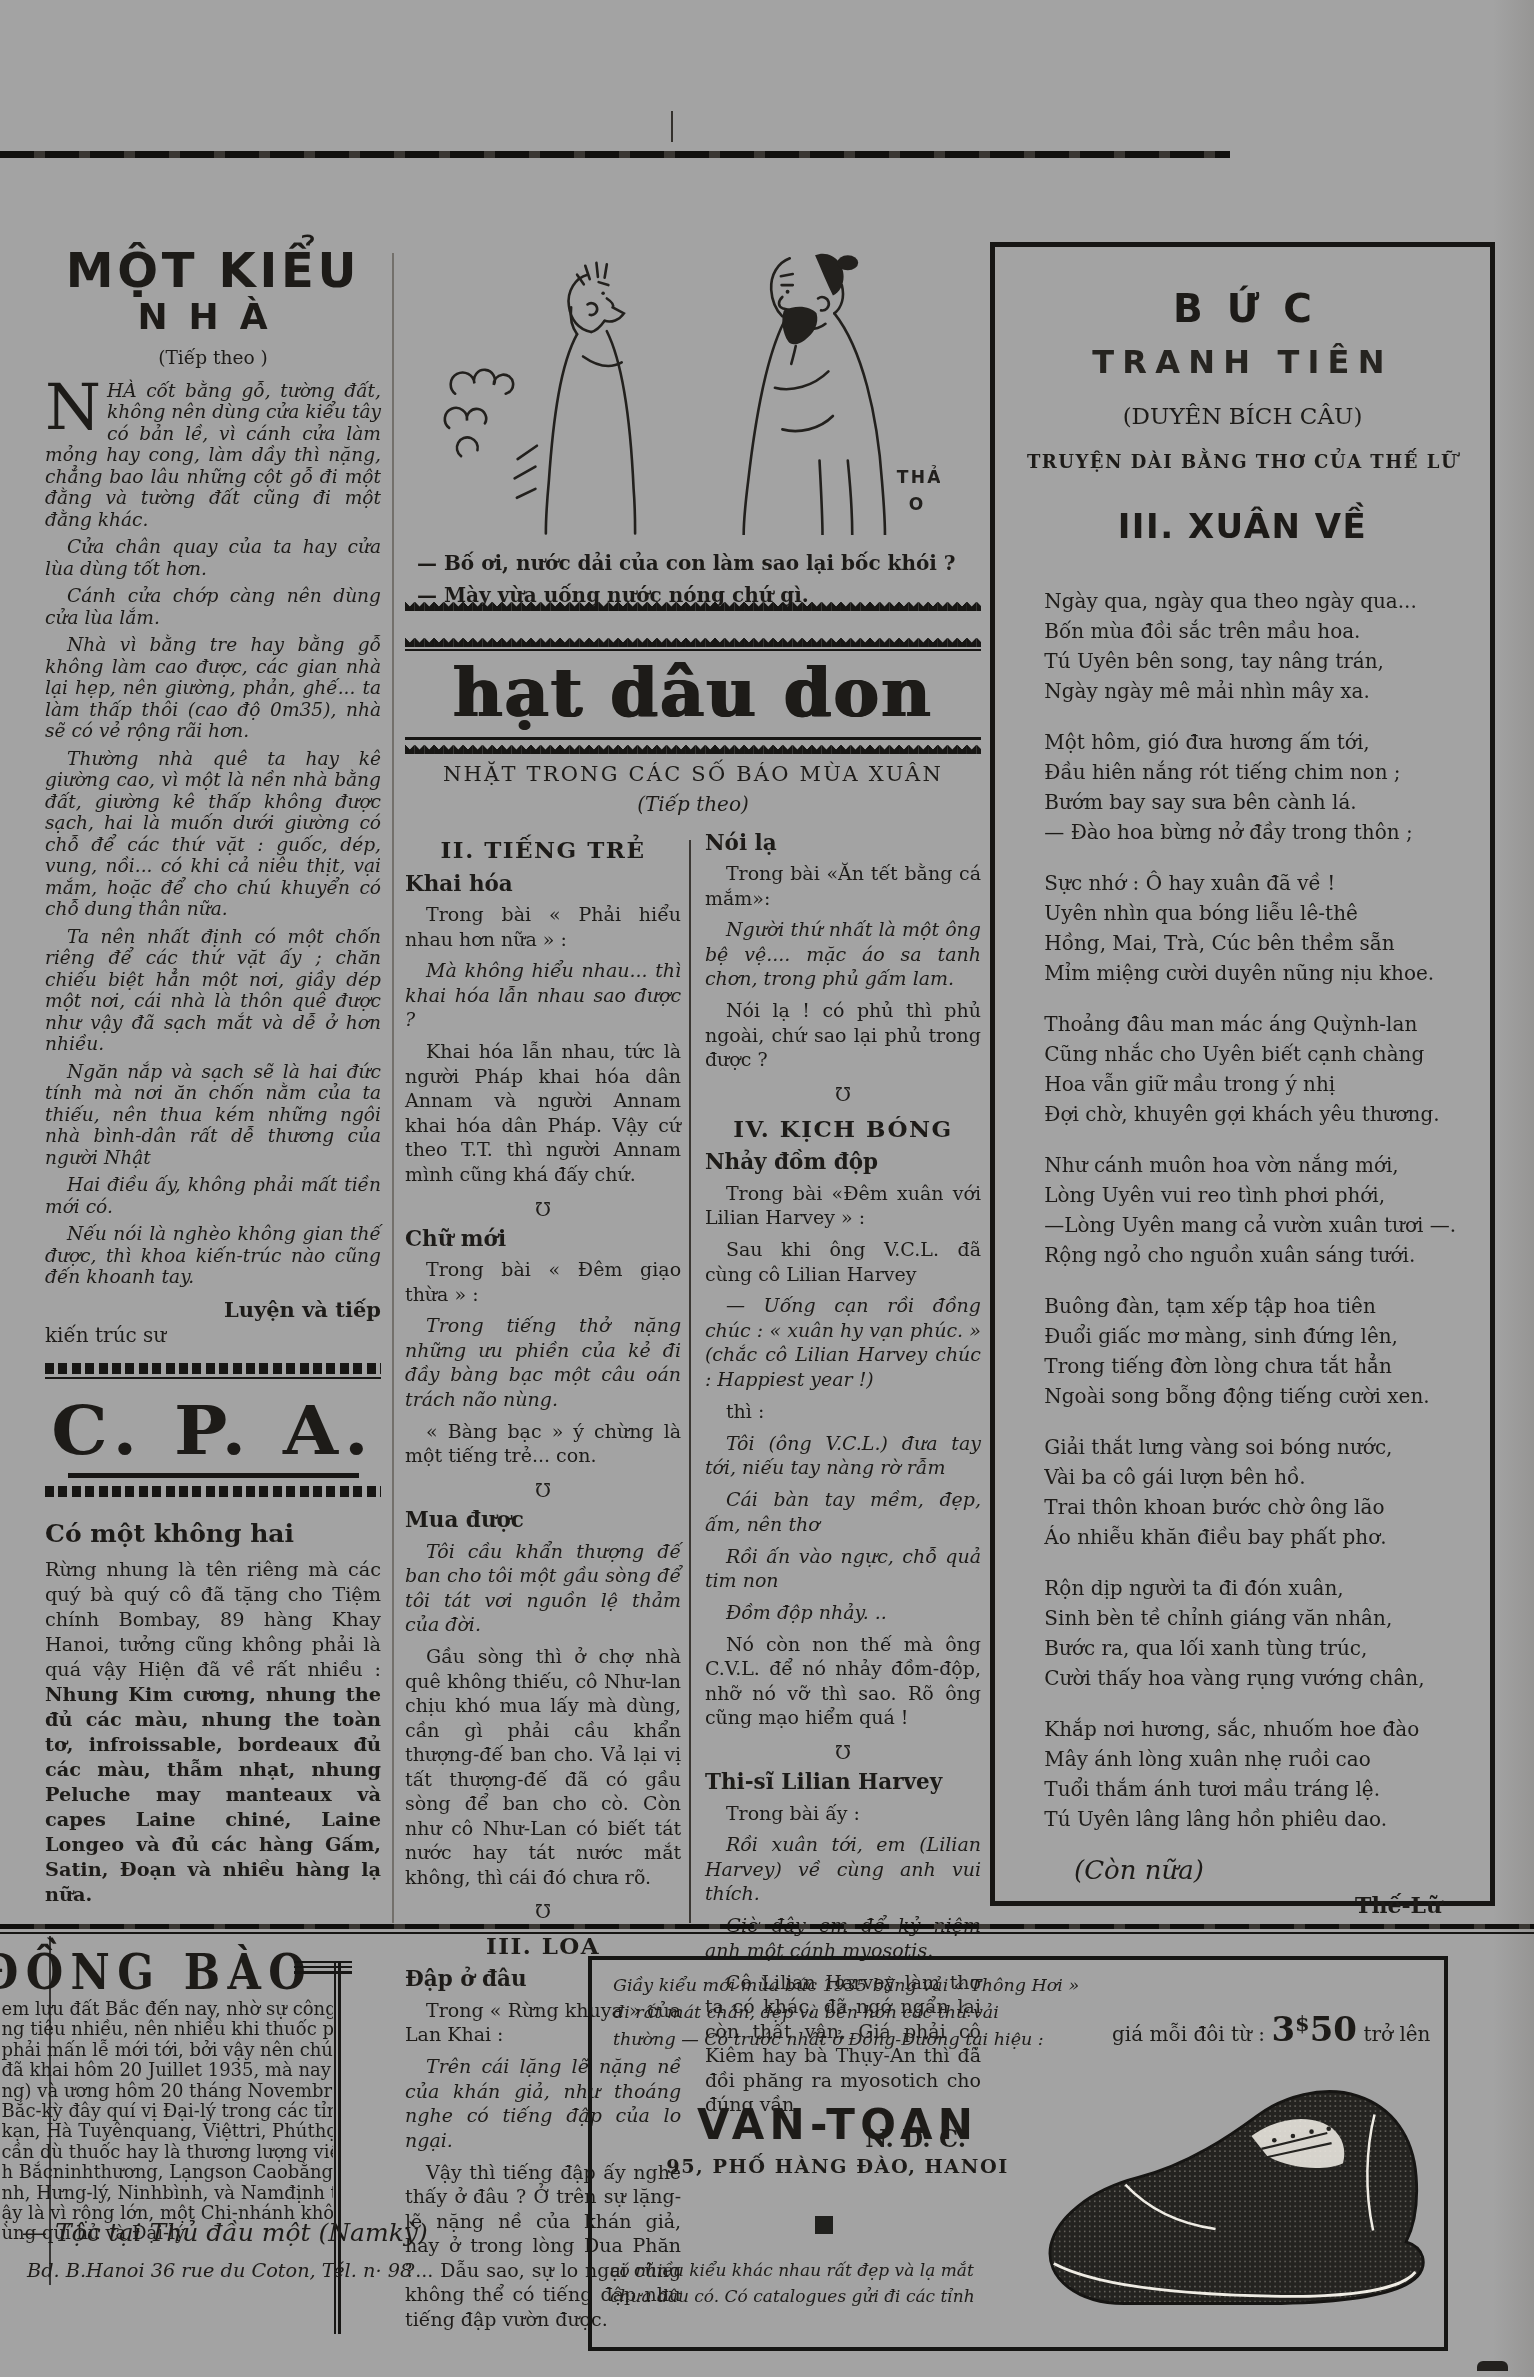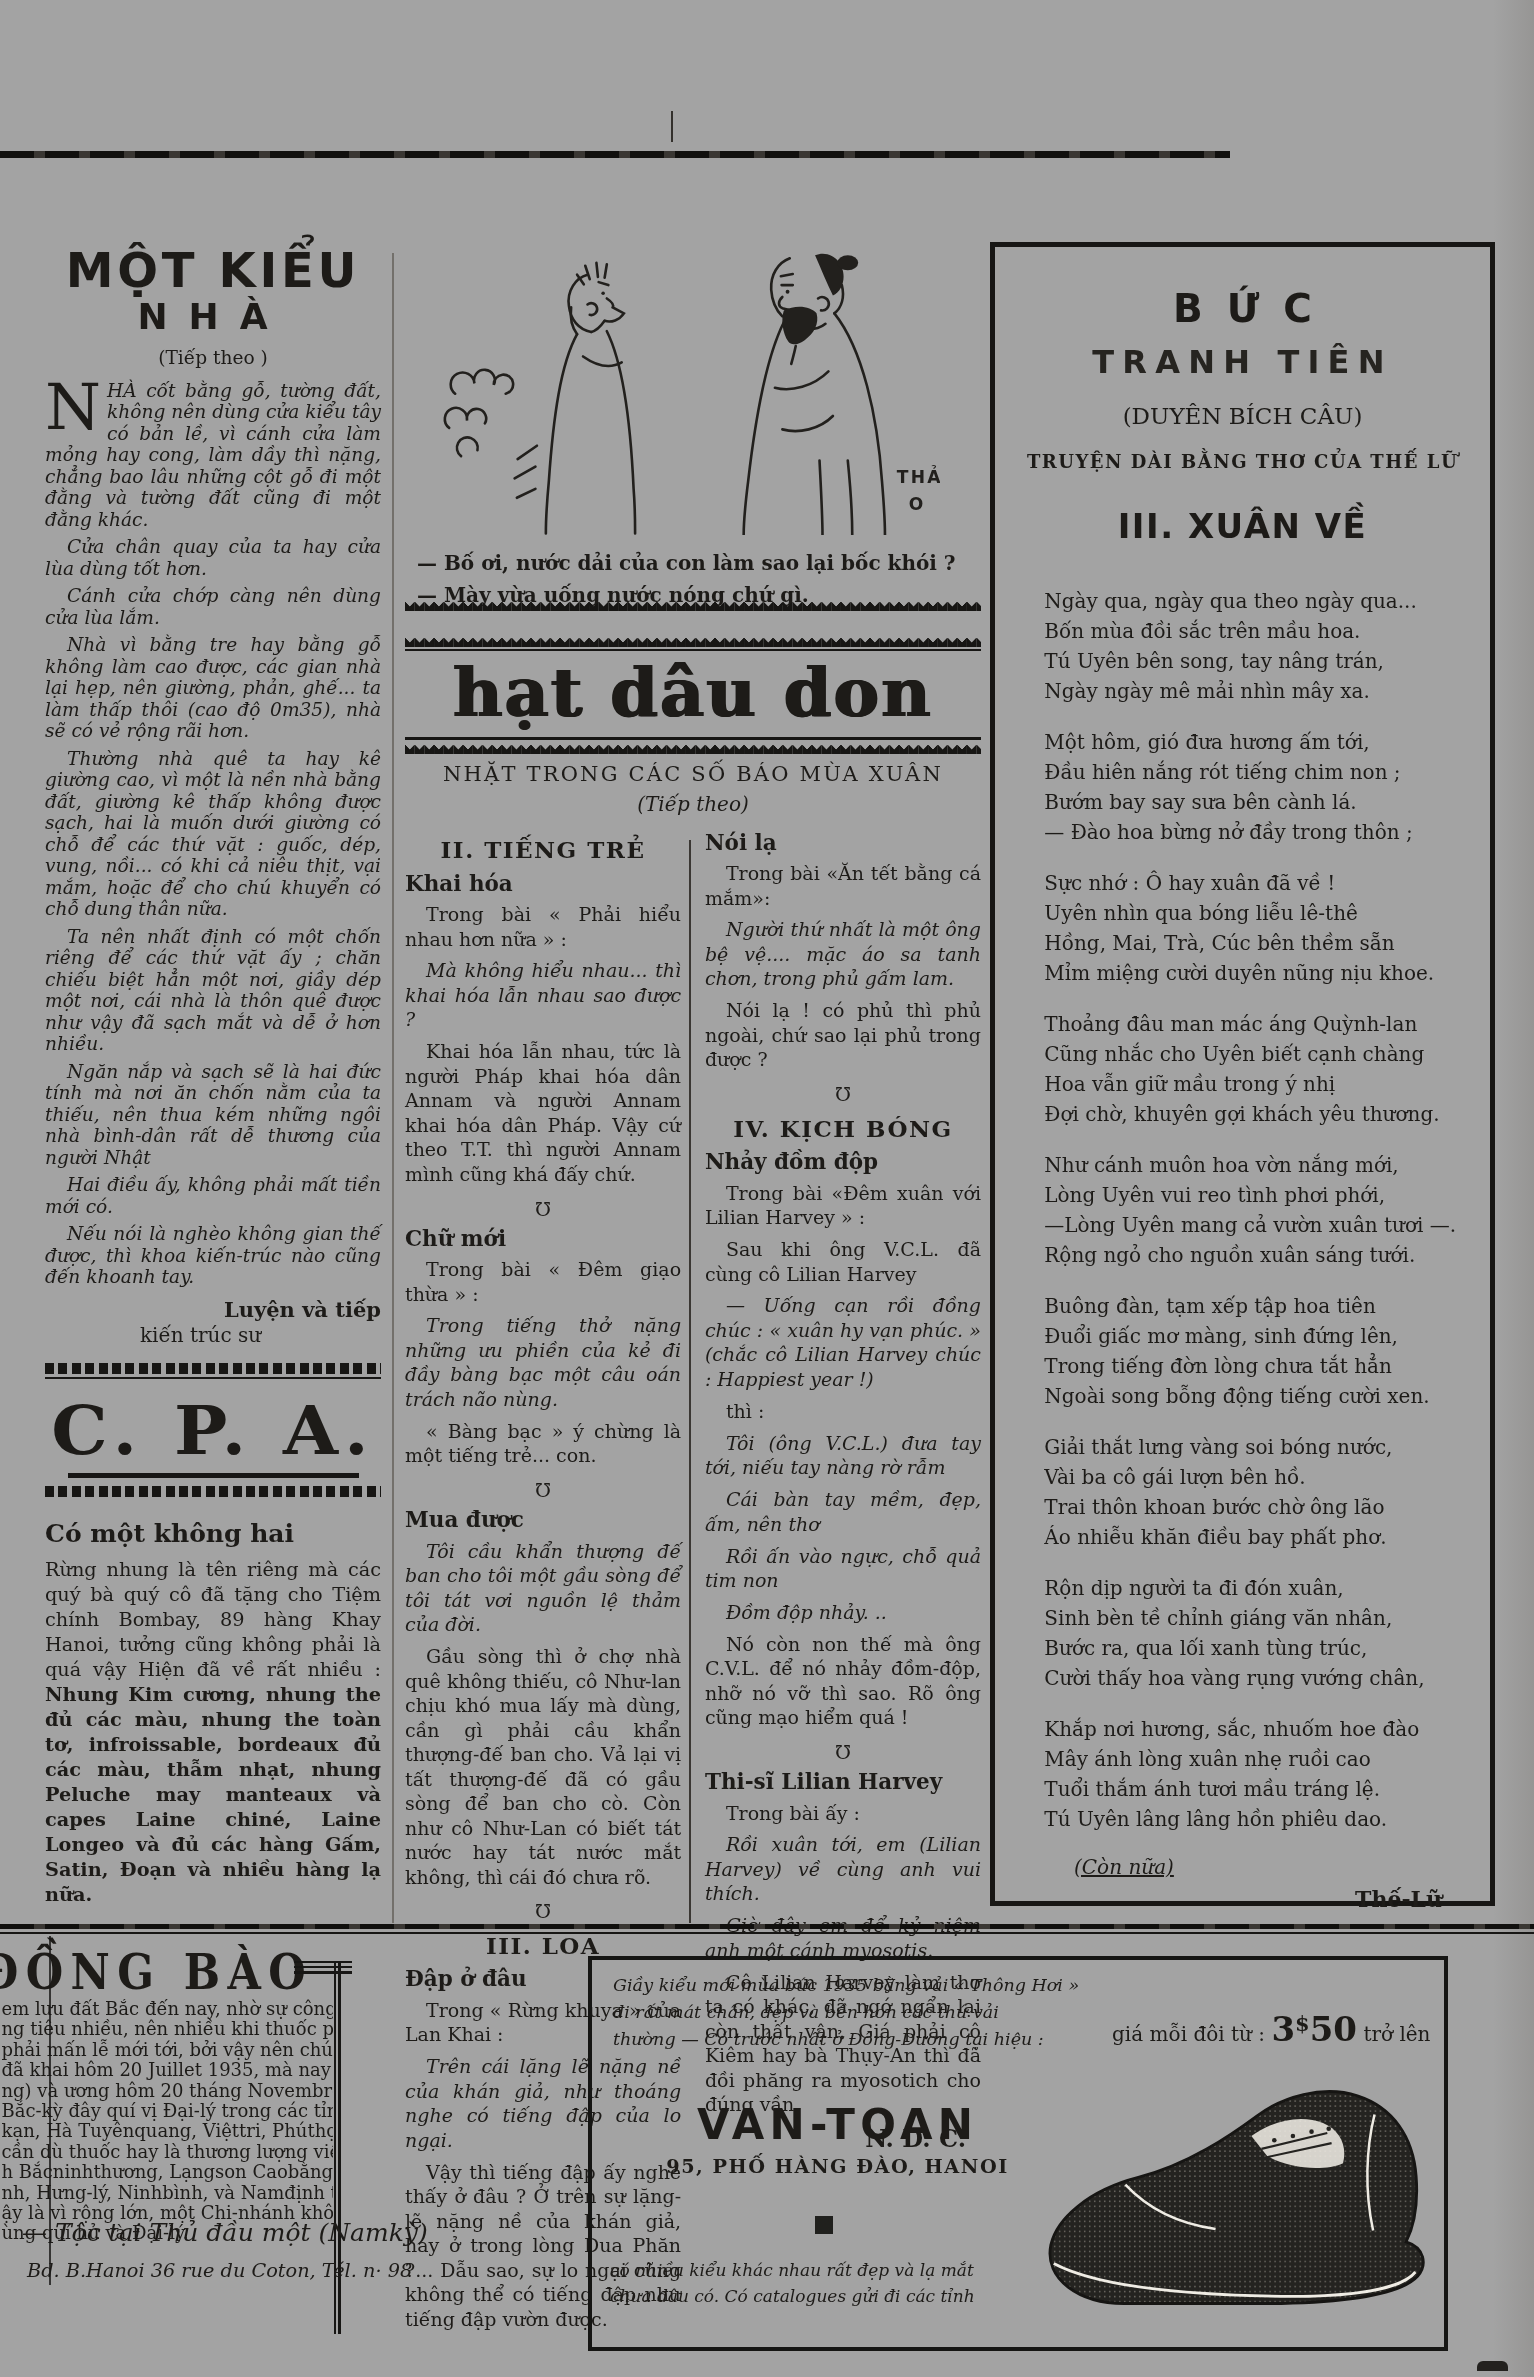--- a/index.html
+++ b/index.html
@@ -29,21 +29,21 @@
 
   
   #leftcol{left:45px;top:245px;width:336px;}
   .lt1{font-size:48px;font-weight:bold;letter-spacing:3.7px;line-height:1.05;}
   .lt2{font-size:36px;font-weight:bold;letter-spacing:21px;line-height:1.05;margin-top:3px;}
   .cont{font-size:18.6px;margin-top:10.4px;}
   .art p{font-size:18.6px;line-height:21.5px;margin:0 0 6px 0;}
   .art .ind{text-indent:22px;}
   .dropcap{float:left;font-size:64px;line-height:49px;padding:3px 6px 0 0;font-style:normal;}
   .sig1{font-size:21px;font-weight:bold;text-align:right;margin-top:9px;}
-  .sig2{font-size:20px;text-align:center;padding-right:25px;margin-top:1.5px;}
+  .sig2{font-size:20px;text-align:left;padding-right:25px;margin-top:1.5px;}
 
   .cpa-title{font-size:71px;font-weight:bold;letter-spacing:6px;transform:scaleY(.95);}
   .cpa-rule{height:5.2px;background:#171614;width:291px;margin:1.5px auto 7.4px auto;}
   .cpa-h{font-size:25px;font-weight:bold;margin-top:22px;}
   .cpa-p{font-size:19.3px;line-height:25px;margin-top:9px;}
 
   
   .vline{width:1.5px;background:#59544d;}
 
   
@@ -65,21 +65,21 @@
   
   #rightbox{left:990px;top:242px;width:505px;height:1664px;
     border:5.2px solid #171614;box-sizing:border-box;padding:39px 30px 0 30px;}
   .bt1{font-size:39px;font-weight:bold;letter-spacing:24px;text-indent:24px;}
   .bt2{font-size:32px;font-weight:bold;letter-spacing:8.2px;color:#262420;margin-top:12px;}
   .bsub{font-size:23px;margin-top:22px;}
   .bby{font-size:18px;font-weight:bold;letter-spacing:1.5px;margin-top:22px;}
   .bsec{font-size:34px;font-weight:bold;letter-spacing:1.5px;margin-top:34px;}
   .poem{margin-top:40px;padding-left:19.3px;font-size:20px;line-height:30px;}
   .stz{margin-bottom:21px;}
-  .bcont{font-size:20px;font-style:italic;padding-left:49px;margin-top:11px;text-decoration:underline;}
+  .bcont{font-size:26px;font-style:italic;padding-left:49px;margin-top:11px;}
   .bauth{font-size:22px;font-weight:bold;text-align:right;padding-right:18px;margin-top:7.4px;}
 
   
   .db-title{font-size:43px;font-weight:bold;letter-spacing:7.4px;transform:scaleY(1.12);}
   .db-line{font-size:18px;line-height:20.4px;white-space:nowrap;}
   .db-tag{font-size:25px;font-style:italic;}
   .db-addr{font-size:19.3px;font-style:italic;}
   .dlines-h{height:12.6px;background:repeating-linear-gradient(#171614 0 2.2px,transparent 2.2px 5.2px);}
   .dlines-v{width:6.7px;background:repeating-linear-gradient(90deg,#171614 0 2.2px,transparent 2.2px 4.5px,#171614 4.5px 6.7px);}
 

